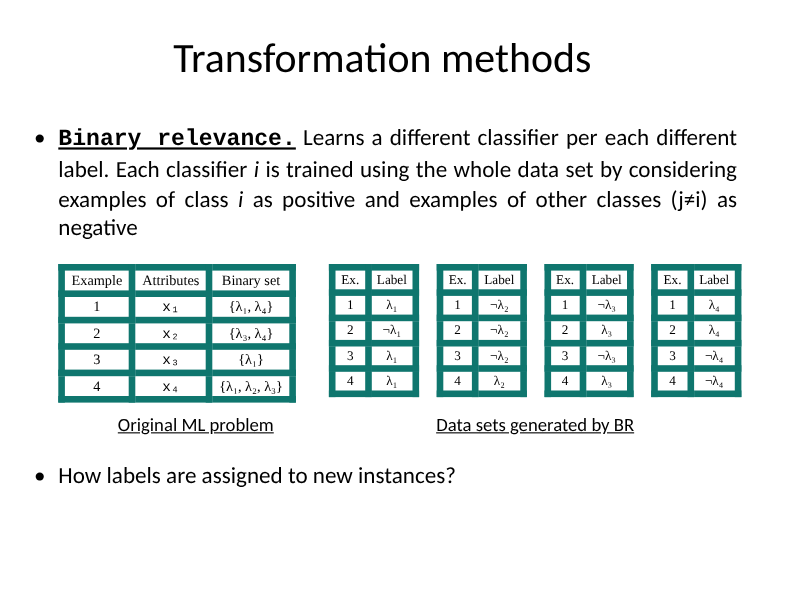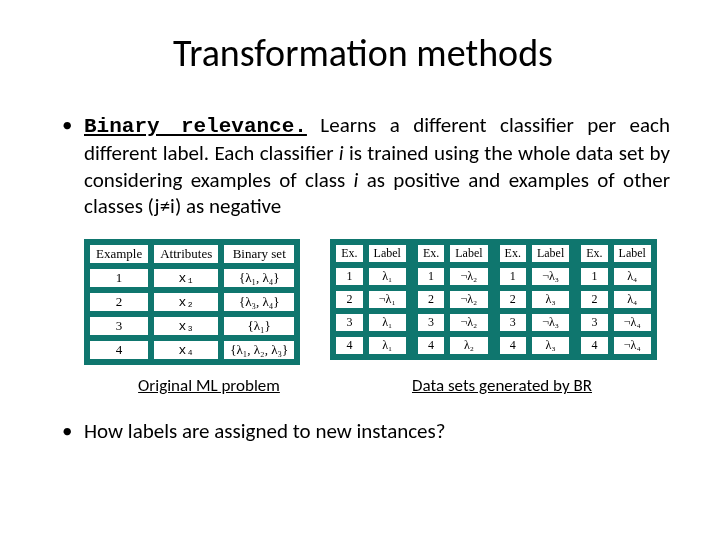--- a/index.html
+++ b/index.html
@@ -8,21 +8,21 @@
     width: 720px;
     height: 540px;
     background: #fff;
     font-family: Calibri, "Segoe UI", Arial, sans-serif;
     color: #000;
   }
   .slide {
     box-sizing: border-box;
     width: 720px;
     height: 540px;
-    padding: 20px 50px 20px 56px;
+    padding: 20px 50px 20px 25px;
     position: relative;
   }
   .title {
     text-align: center;
     font-size: 38px;
     font-weight: 400;
     margin: 10px 0 36px 0;
   }
   .bullets {
     list-style: none;
@@ -49,21 +49,21 @@
   .italic { font-style: italic; }
   .under { text-decoration: underline; }
   .figrow {
     display: flex;
     align-items: flex-start;
     gap: 30px;
     margin: 20px 0 6px 28px;
   }
   .tables-group {
     display: flex;
-    gap: 0;
+    gap: 16px;
   }
   table.data {
     border-collapse: collapse;
     font-family: "Times New Roman", Times, serif;
     font-size: 13px;
   }
   table.data th, table.data td {
     border: 6px solid #0f766e;
     padding: 1px 6px;
     text-align: center;

